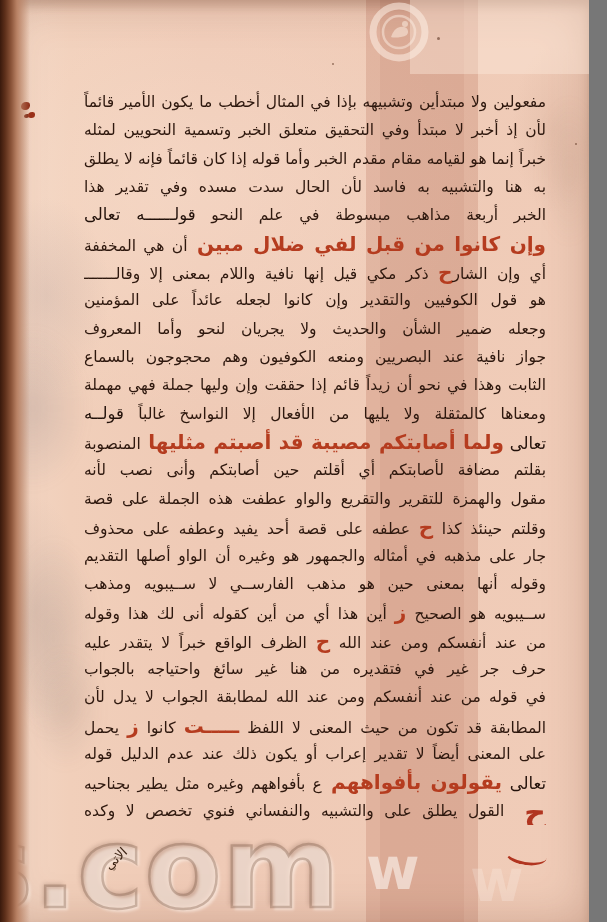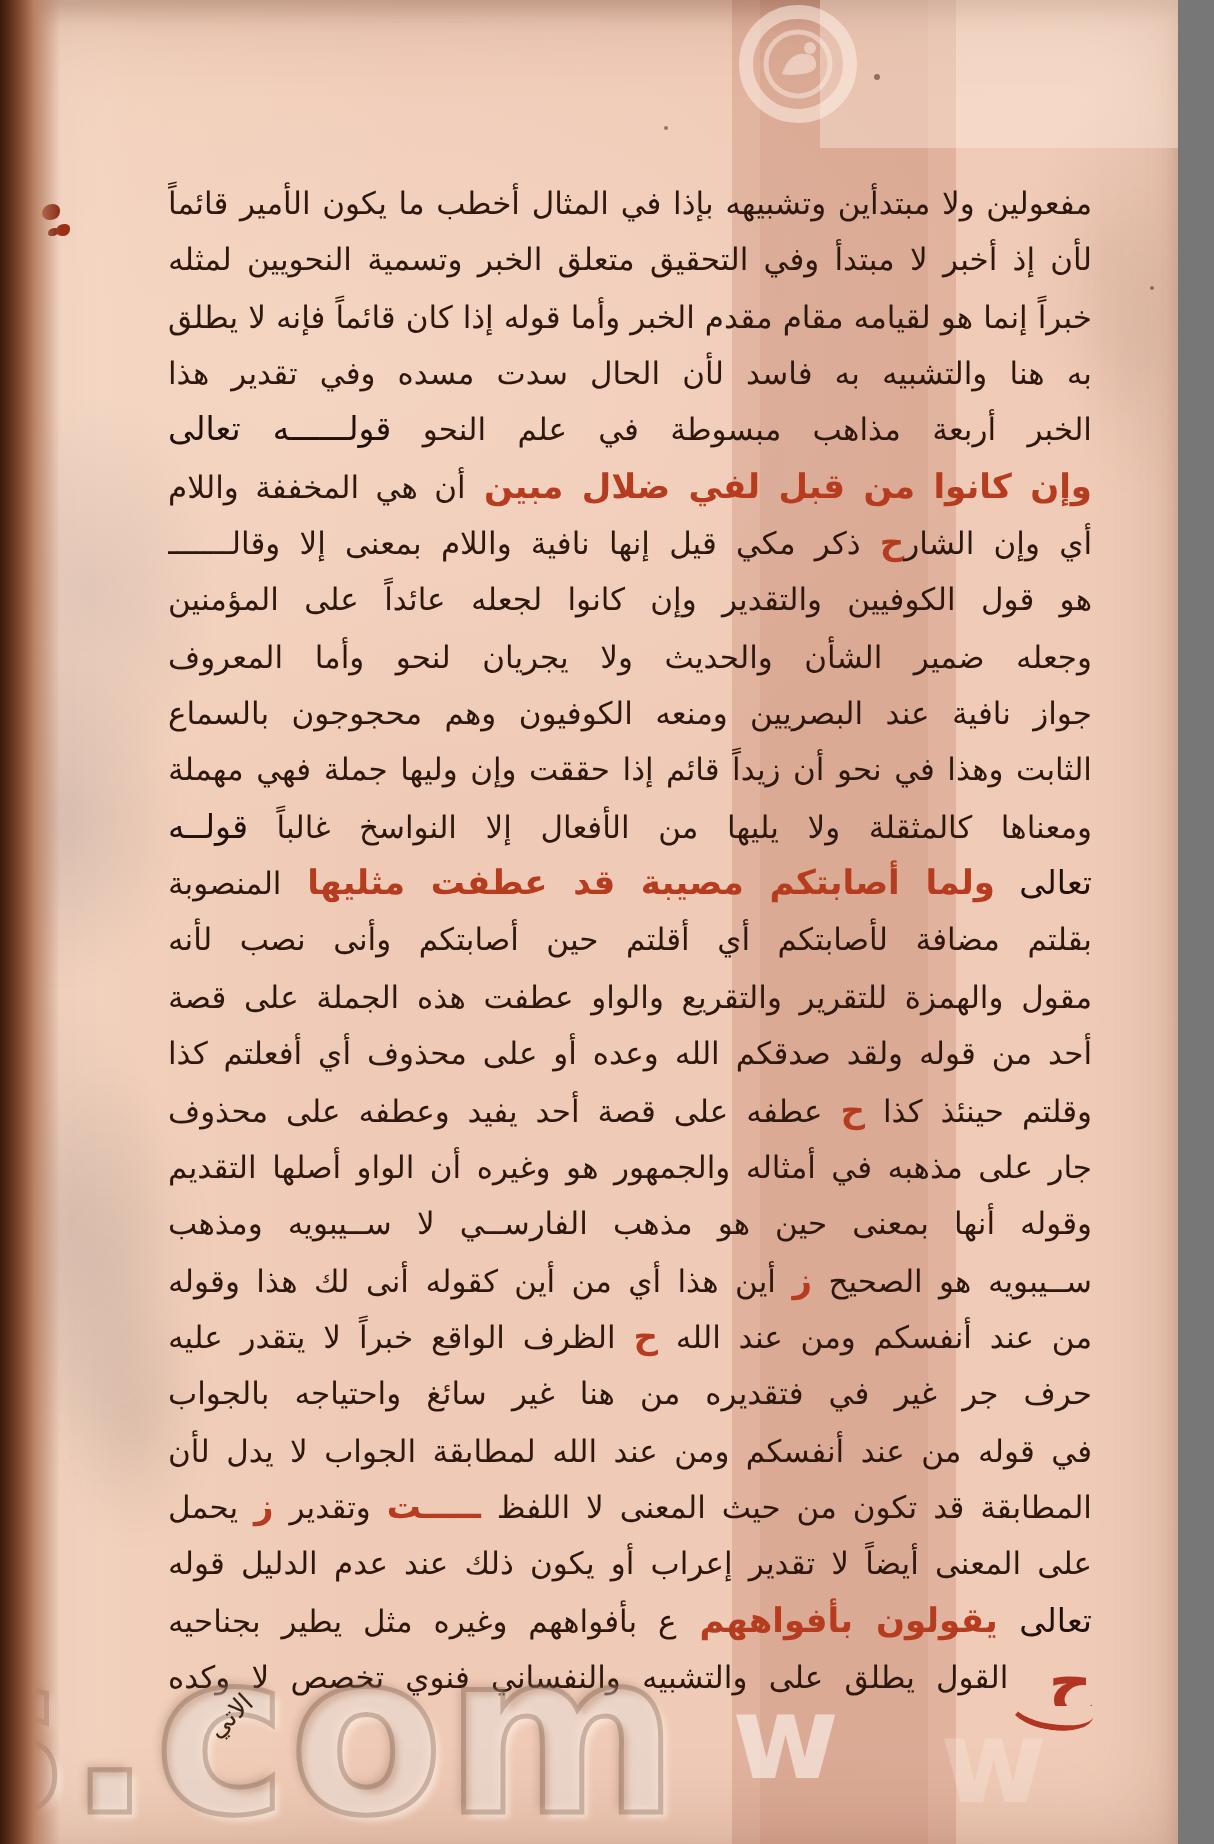--- a/index.html
+++ b/index.html
@@ -26,21 +26,21 @@
   .corner-light{position:absolute;left:410px;top:0;width:197px;height:74px;
     background:rgba(252,233,219,0.42);}
   
   .circle-wm{position:absolute;left:369px;top:1px;width:62px;height:64px;opacity:0.75;}
   
   .text-block{position:absolute;left:84px;top:88px;width:462px;direction:rtl;}
   .line{height:28.35px;line-height:28.35px;overflow:hidden;
     text-align:justify;text-align-last:justify;
     color:#2b1710;font-size:15.5px;letter-spacing:0.2px;}
   .k{color:#2e180e;}
-  .r{color:#b53c1f;font-weight:bold;font-size:17px;}
+  .r{color:#b53c1f;font-weight:bold;font-size:20px;}
   .b{color:#22110a;font-weight:normal;font-size:16.5px;}
   .g{color:#b13520;font-weight:bold;font-size:30px;line-height:20px;vertical-align:-7px;margin-left:4px;}
   
   .flourish{position:absolute;left:505px;top:845px;width:40px;height:17px;
     border-bottom:3px solid #b13520;border-left:2px solid rgba(177,53,32,0.0);
     border-radius:50%;transform:rotate(9deg);}
   
   .catchword{position:absolute;left:103px;top:851px;transform:rotate(-43deg);
     font-size:13px;color:#3c2313;direction:rtl;}
   
@@ -102,32 +102,31 @@
       <div class="line"><span class="k">خبراً إنما هو لقيامه مقام مقدم الخبر وأما قوله إذا كان قائماً فإنه لا يطلق</span></div>
       <div class="line"><span class="k">به هنا والتشبيه به فاسد لأن الحال سدت مسده وفي تقدير هذا</span></div>
       <div class="line"><span class="k">الخبر أربعة مذاهب مبسوطة في علم النحو </span><span class="b">قولــــــه تعالى</span></div>
       <div class="line"><span class="r">وإن كانوا من قبل لفي ضلال مبين </span><span class="k">أن هي المخففة واللام الفارقة</span></div>
       <div class="line"><span class="k">أي وإن الشار</span><span class="r">ح</span><span class="k"> ذكر مكي قيل إنها نافية واللام بمعنى إلا وقالـــــــ</span></div>
       <div class="line"><span class="k">هو قول الكوفيين والتقدير وإن كانوا لجعله عائداً على المؤمنين</span></div>
       <div class="line"><span class="k">وجعله ضمير الشأن والحديث ولا يجريان لنحو وأما المعروف</span></div>
       <div class="line"><span class="k">جواز نافية عند البصريين ومنعه الكوفيون وهم محجوجون بالسماع</span></div>
       <div class="line"><span class="k">الثابت وهذا في نحو أن زيداً قائم إذا حققت وإن وليها جملة فهي مهملة</span></div>
       <div class="line"><span class="k">ومعناها كالمثقلة ولا يليها من الأفعال إلا النواسخ غالباً </span><span class="b">قولــه</span></div>
-      <div class="line"><span class="b">تعالى </span><span class="r">ولما أصابتكم مصيبة قد عطفت مثليها </span><span class="k">المنصوبة</span></div>
+      <div class="line"><span class="b">تعالى </span><span class="r">ولما أصابتكم مصيبة قد أصبتم مثليها </span><span class="k">المنصوبة</span></div>
       <div class="line"><span class="k">بقلتم مضافة لأصابتكم أي أقلتم حين أصابتكم وأنى نصب لأنه</span></div>
       <div class="line"><span class="k">مقول والهمزة للتقرير والتقريع والواو عطفت هذه الجملة على قصة</span></div>
-      <div class="line"><span class="k">أحد من قوله ولقد صدقكم الله وعده أو على محذوف أي أفعلتم كذا</span></div>
       <div class="line"><span class="k">وقلتم حينئذ كذا </span><span class="r">ح</span><span class="k"> عطفه على قصة أحد يفيد وعطفه على محذوف</span></div>
       <div class="line"><span class="k">جار على مذهبه في أمثاله والجمهور هو وغيره أن الواو أصلها التقديم</span></div>
       <div class="line"><span class="k">وقوله أنها بمعنى حين هو مذهب الفارســي لا ســيبويه ومذهب</span></div>
       <div class="line"><span class="k">ســيبويه هو الصحيح </span><span class="r">ز</span><span class="k"> أين هذا أي من أين كقوله أنى لك هذا وقوله</span></div>
       <div class="line"><span class="k">من عند أنفسكم ومن عند الله </span><span class="r">ح</span><span class="k"> الظرف الواقع خبراً لا يتقدر عليه</span></div>
       <div class="line"><span class="k">حرف جر غير في فتقديره من هنا غير سائغ واحتياجه بالجواب</span></div>
       <div class="line"><span class="k">في قوله من عند أنفسكم ومن عند الله لمطابقة الجواب لا يدل لأن</span></div>
-      <div class="line"><span class="k">المطابقة قد تكون من حيث المعنى لا اللفظ </span><span class="r">ـــــت</span><span class="k"> وتقدير </span><span class="r">ز</span><span class="k"> يحمل</span></div>
+      <div class="line"><span class="k">المطابقة قد تكون من حيث المعنى لا اللفظ </span><span class="r">ـــــت</span><span class="k"> كانوا </span><span class="r">ز</span><span class="k"> يحمل</span></div>
       <div class="line"><span class="k">على المعنى أيضاً لا تقدير إعراب أو يكون ذلك عند عدم الدليل قوله</span></div>
       <div class="line"><span class="b">تعالى </span><span class="r">يقولون بأفواههم </span><span class="k">ع بأفواههم وغيره مثل يطير بجناحيه</span></div>
       <div class="line"><span class="g">ح </span><span class="k">القول يطلق على والتشبيه والنفساني فنوي تخصص لا وكده</span></div>
     </div>
 
   <div class="flourish"></div>
 
   <div class="scom">s.com</div>
 
   <div class="wmark">w</div>

